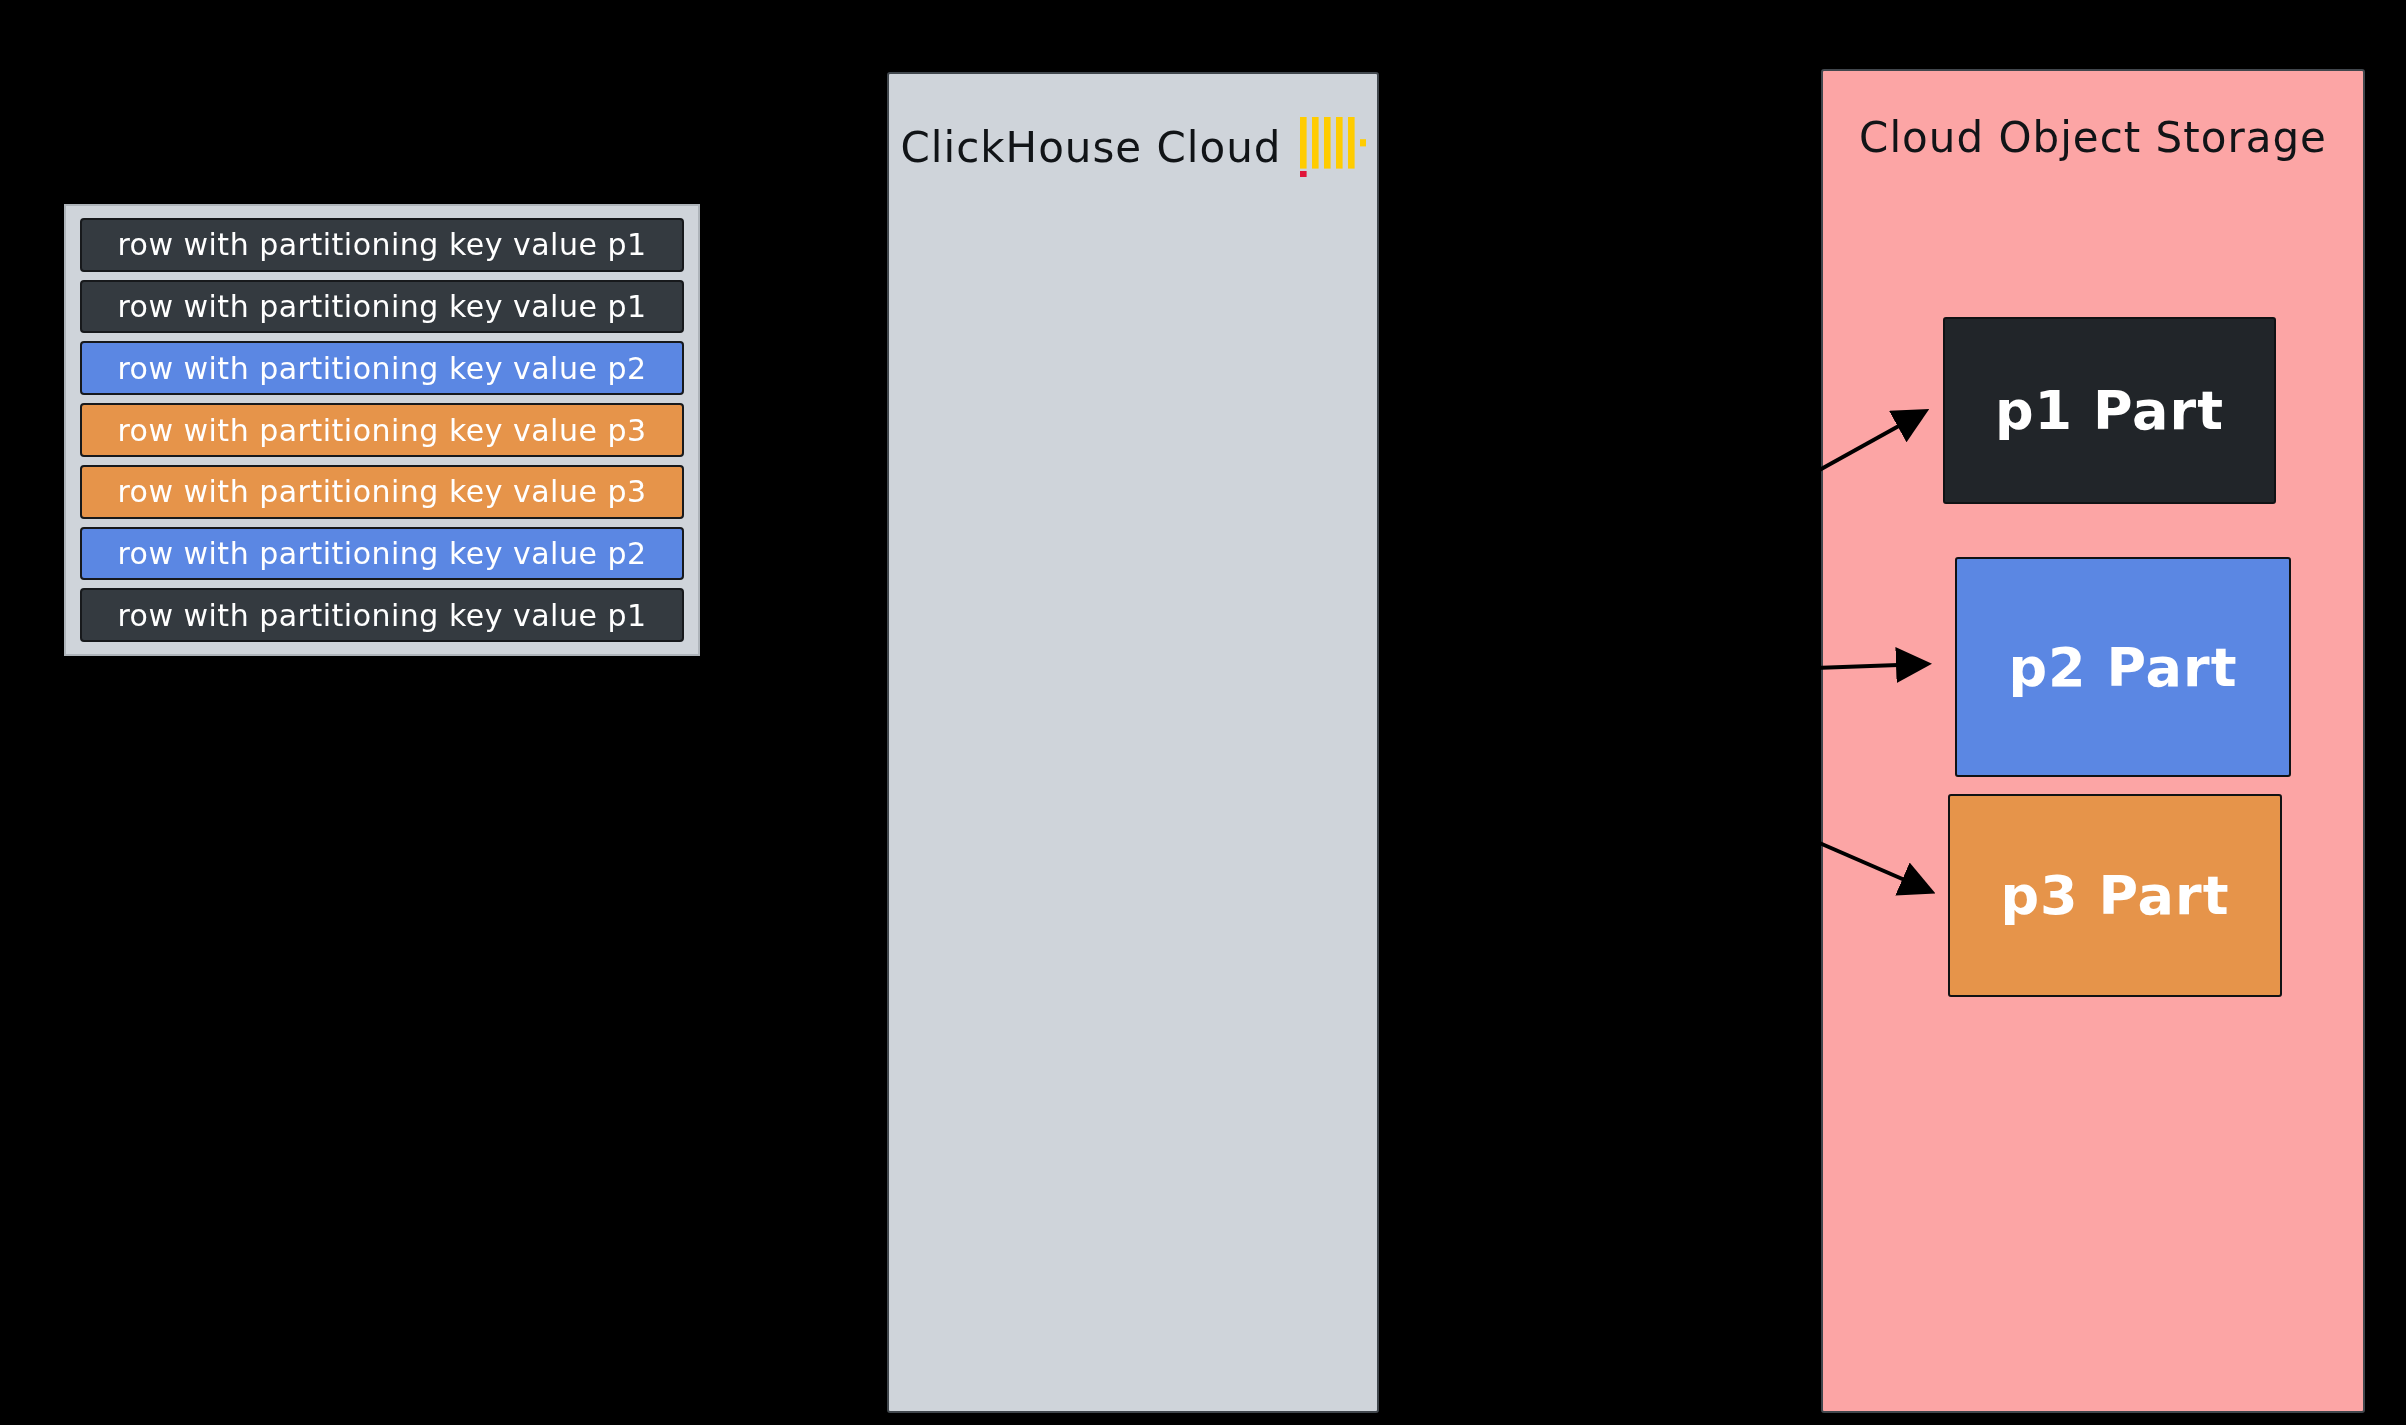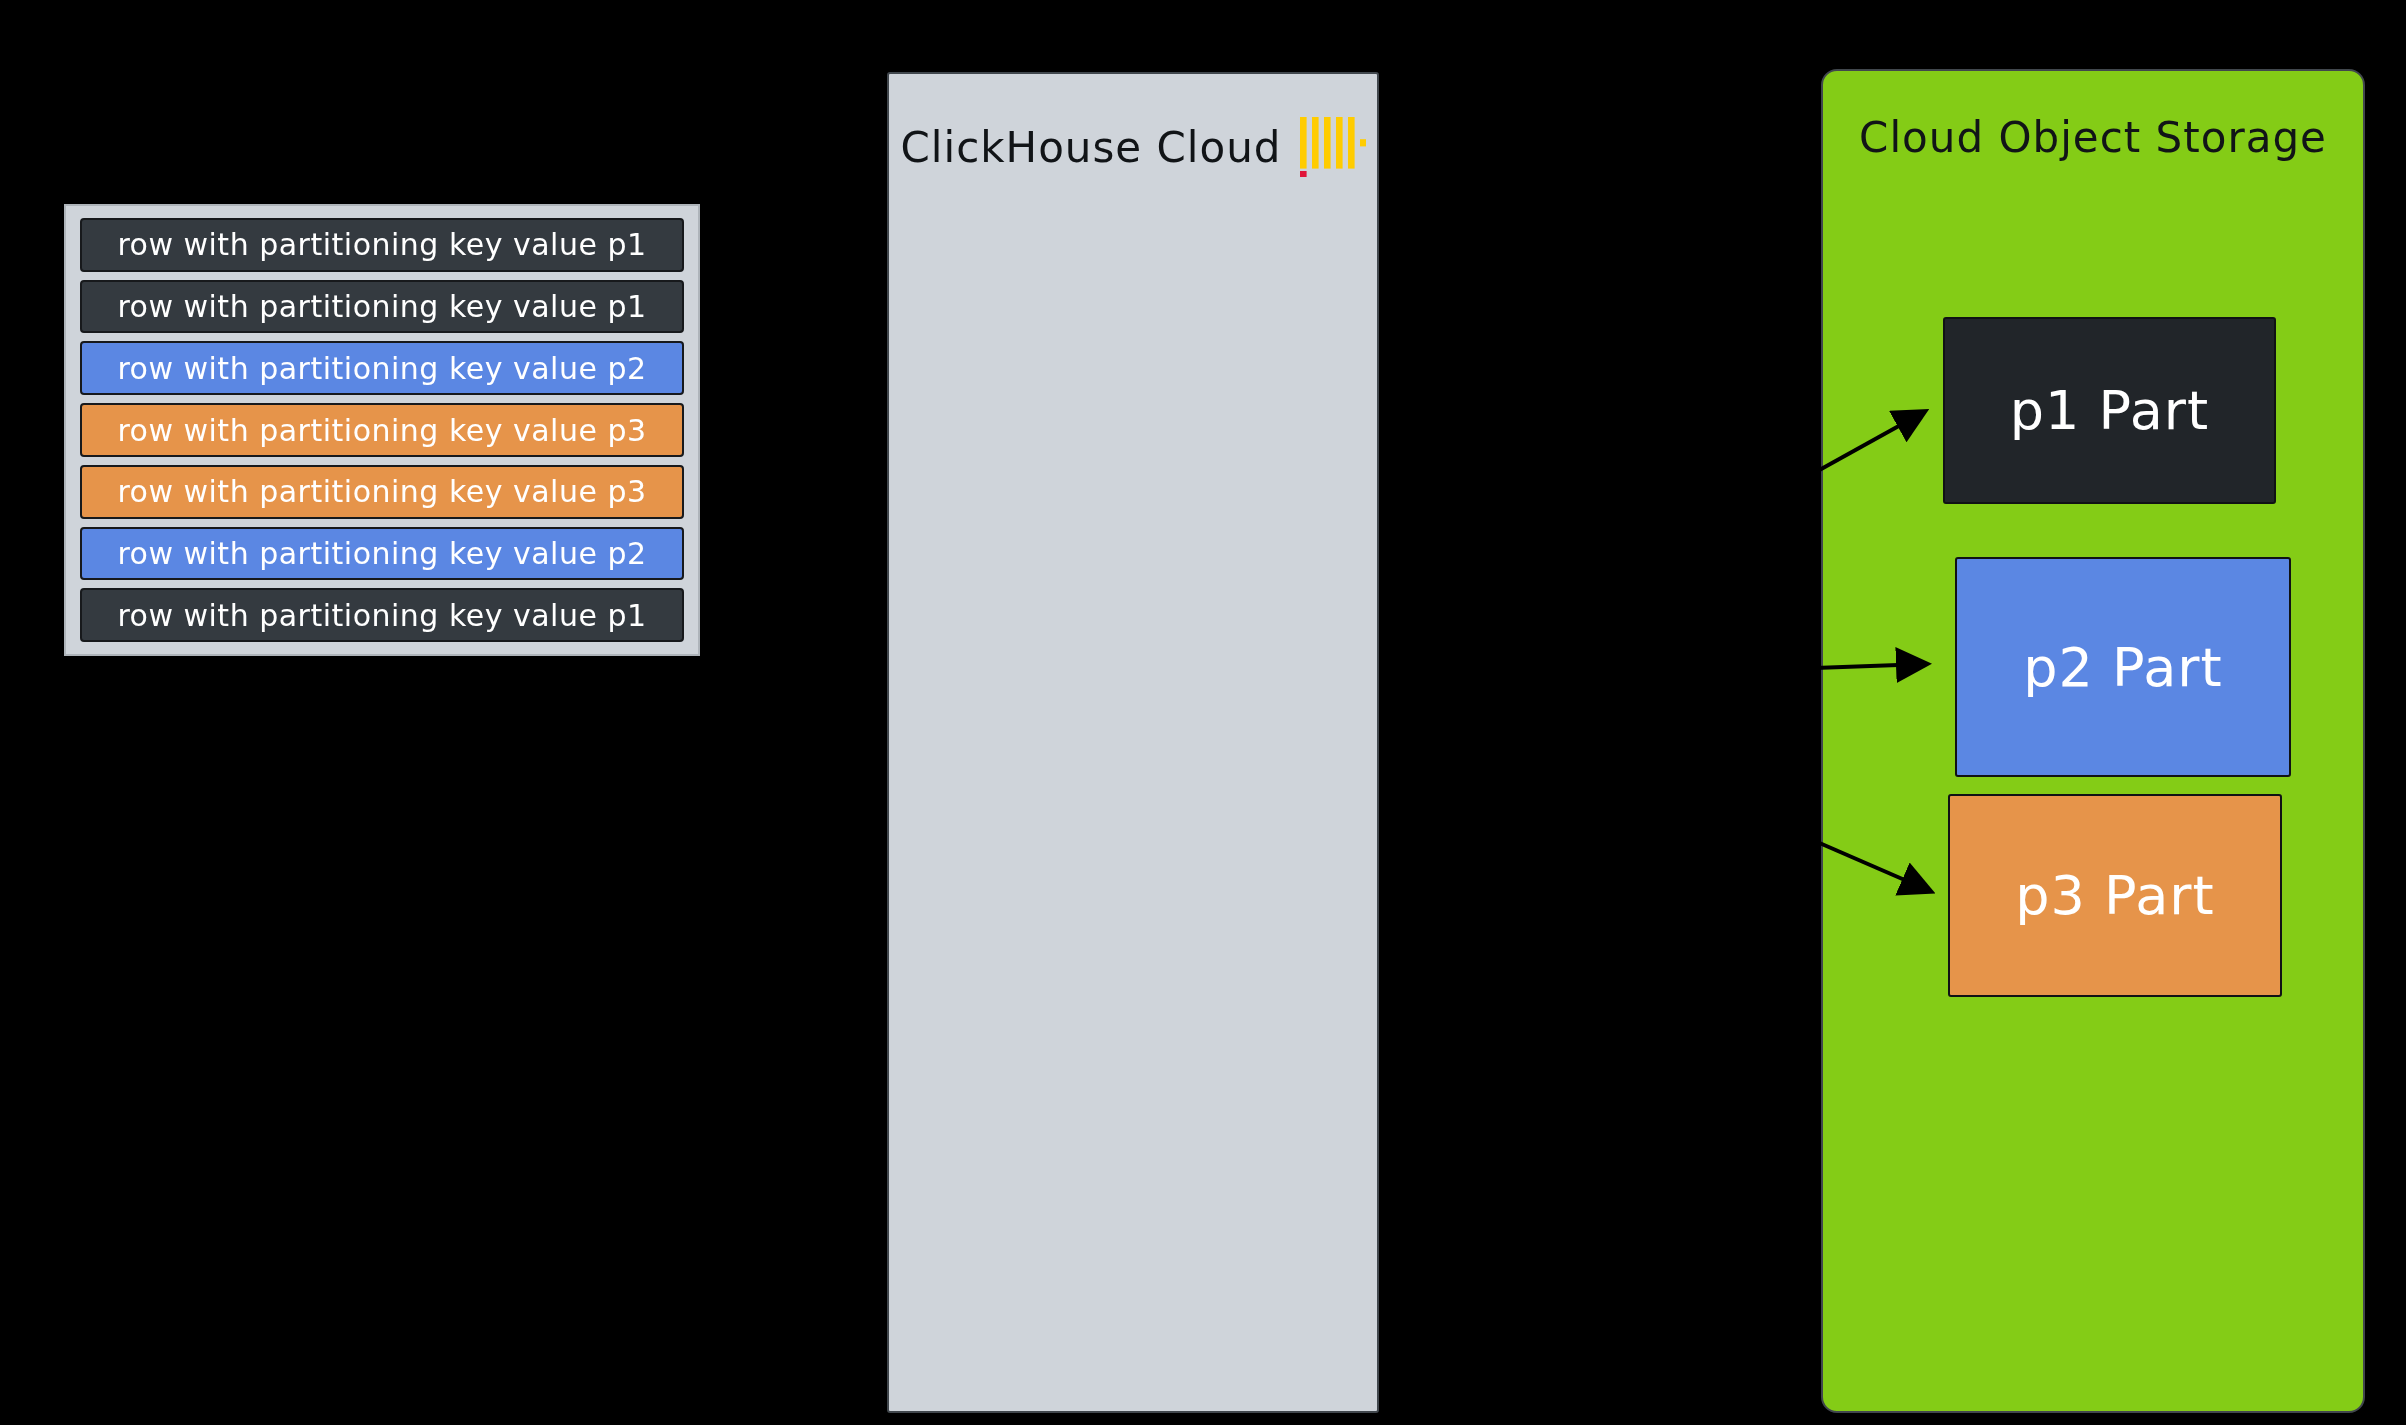--- a/index.html
+++ b/index.html
@@ -58,20 +58,21 @@
   
   .part-box {
     position: absolute;
     border: 2px solid #101214;
     border-radius: 3px;
     display: flex; align-items: center; justify-content: center;
     color: #ffffff;
     font-size: 54px;
     letter-spacing: 1px;
     white-space: nowrap;
+    font-weight: bold;
   }
   .part-p1 { left: 120px; top: 246px; width: 333px; height: 187px; }
   .part-p2 { left: 132px; top: 486px; width: 336px; height: 220px; }
   .part-p3 { left: 125px; top: 723px; width: 334px; height: 203px; }
 
   
   .arrows-overlay {
     position: absolute; inset: 0;
     width: 2406px; height: 1425px;
     pointer-events: none;
@@ -102,21 +103,21 @@
           <rect x="4" y="0" width="1.1" height="8.6" fill="#ffcc00"></rect>
           <rect x="6" y="0" width="1.1" height="8.6" fill="#ffcc00"></rect>
           <rect x="8" y="0" width="1.1" height="8.6" fill="#ffcc00"></rect>
           <rect x="10" y="3.7" width="1" height="1.2" fill="#ffcc00"></rect>
           <rect x="0" y="9" width="1.1" height="1" fill="#e0153a"></rect>
         </svg>
       </span>
     </div>
   </div>
 
-  <div class="panel panel-storage" style="background-color: #84cc16; border-radius: 16px;">
+  <div class="panel panel-storage" style="background-color: #fca5a5;">
     <div class="panel-title-row">
       <span class="panel-title">Cloud Object Storage</span>
     </div>
 
     <div class="part-box part-p1" style="background-color: rgb(33, 37, 41);">p1 Part</div>
     <div class="part-box part-p2" style="background-color: rgb(91, 135, 227);">p2 Part</div>
     <div class="part-box part-p3" style="background-color: rgb(230, 148, 74);">p3 Part</div>
   </div>
 
   <svg class="arrows-overlay">

